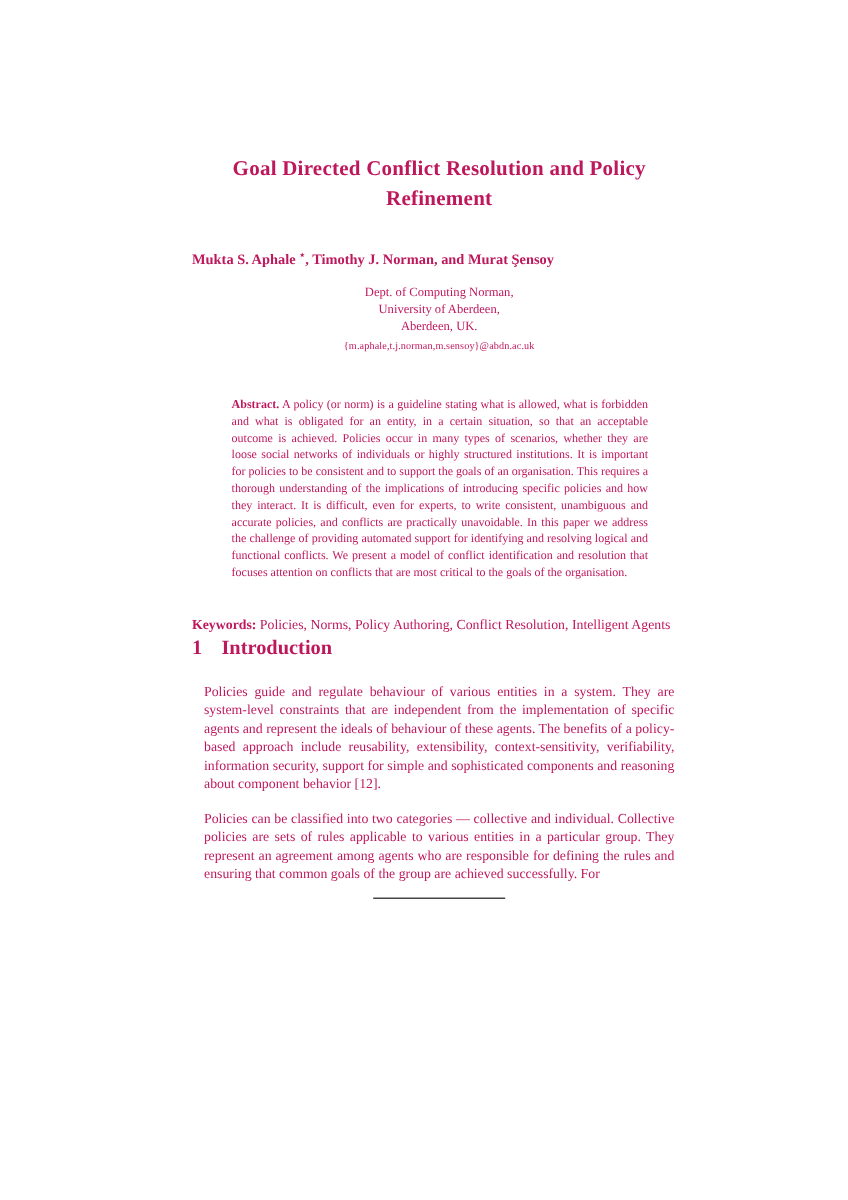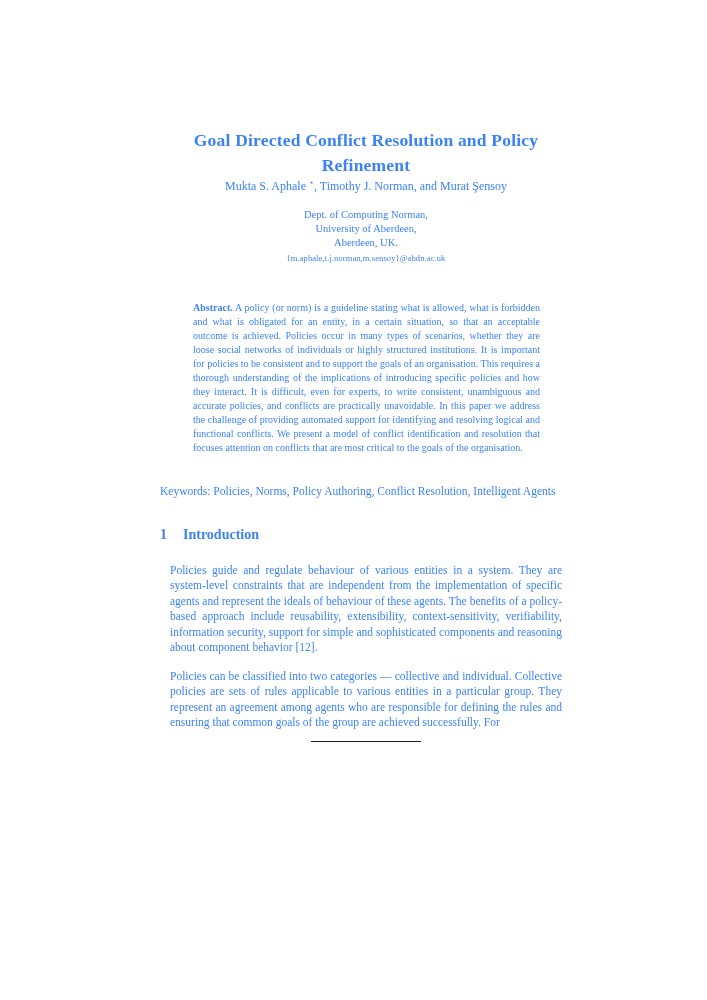--- a/index.html
+++ b/index.html
@@ -5,39 +5,41 @@
   html, body {
     margin: 0;
     padding: 0;
     background: #ffffff;
   }
   .page {
     position: relative;
     width: 687px;
     height: 1000px;
     background: #ffffff;
-    color: #3b82f6;
+    color: #be185d;
     font-family: "Liberation Serif", "DejaVu Serif", serif;
     overflow: hidden;
     box-sizing: border-box;
     padding: 128px 135px 0 160px;
   }
   .content {
     width: 412px;
   }
   .title {
     text-align: center;
     font-weight: bold;
     font-size: 17.5px;
     line-height: 25px;
     letter-spacing: 0.2px;
   }
   .authors {
-    text-align: center;
+    text-align: left;
     font-size: 12px;
+    margin-top: 30px;
+    font-weight: bold;
   }
   .authors sup {
     font-size: 8px;
   }
   .affiliation {
     text-align: center;
     font-size: 10.5px;
     line-height: 14px;
     margin-top: 14px;
   }
@@ -56,26 +58,25 @@
   .abstract .abstract-label {
     font-weight: bold;
   }
   .keywords {
     margin-top: 29px;
     font-size: 11.5px;
     line-height: 15.5px;
     text-align: justify;
   }
   .keywords .kw-label {
-    font-weight: normal;
+    font-weight: bold;
   }
   .section-heading {
-    margin-top: 27px;
     font-weight: bold;
-    font-size: 14px;
+    font-size: 17px;
   }
   .section-heading .sec-num {
     display: inline-block;
     margin-right: 16px;
   }
   .body-par {
     margin: 10px;
     margin-top: 13px;
     font-size: 11.5px;
     line-height: 15.5px;

